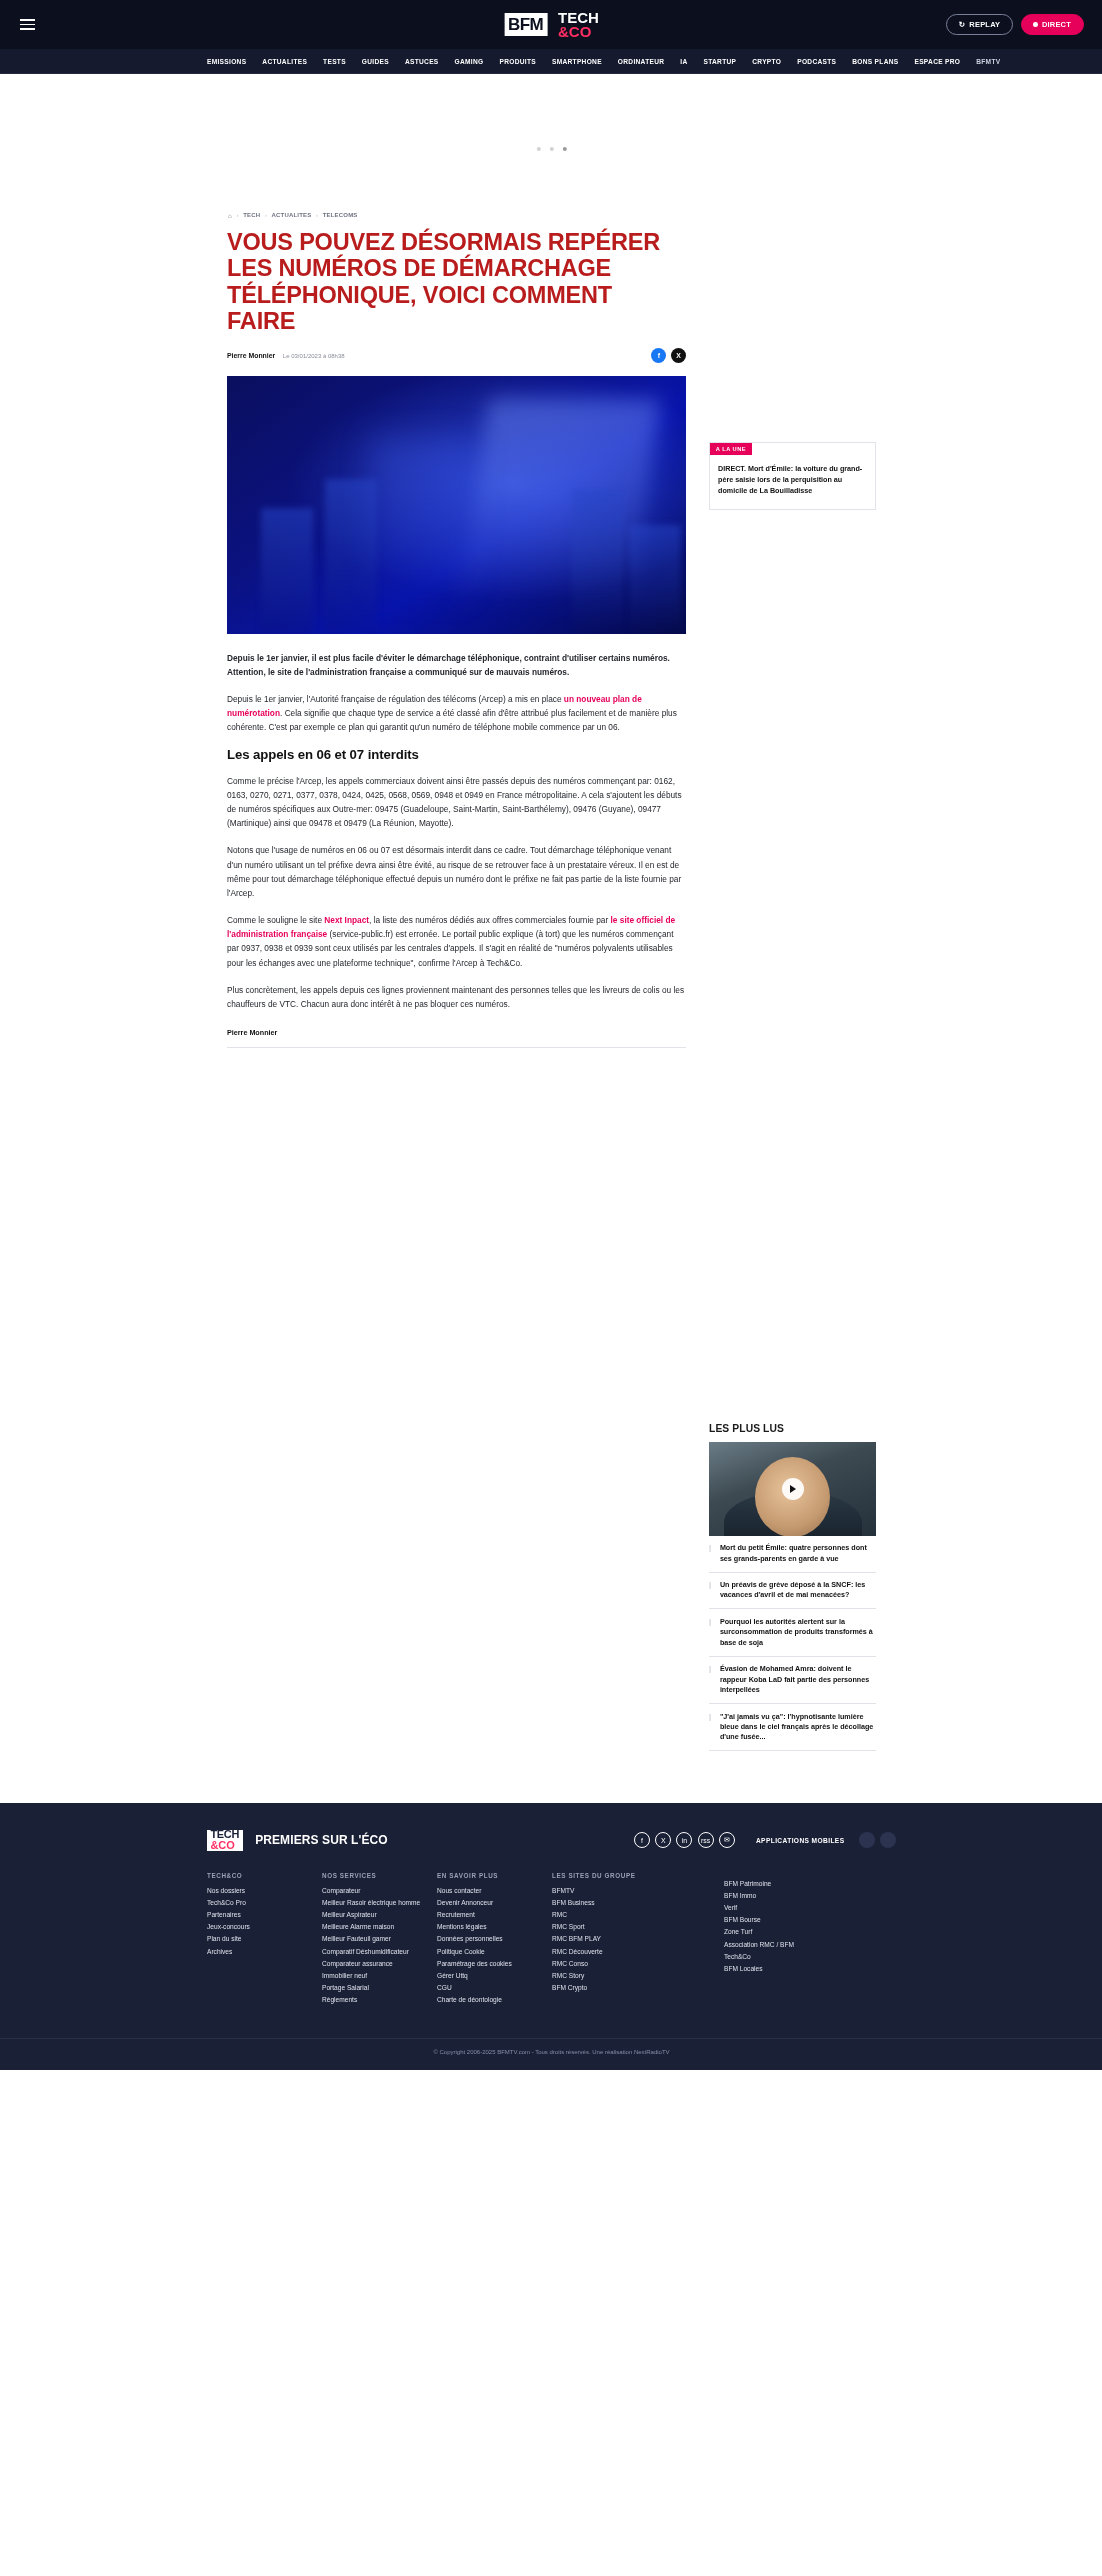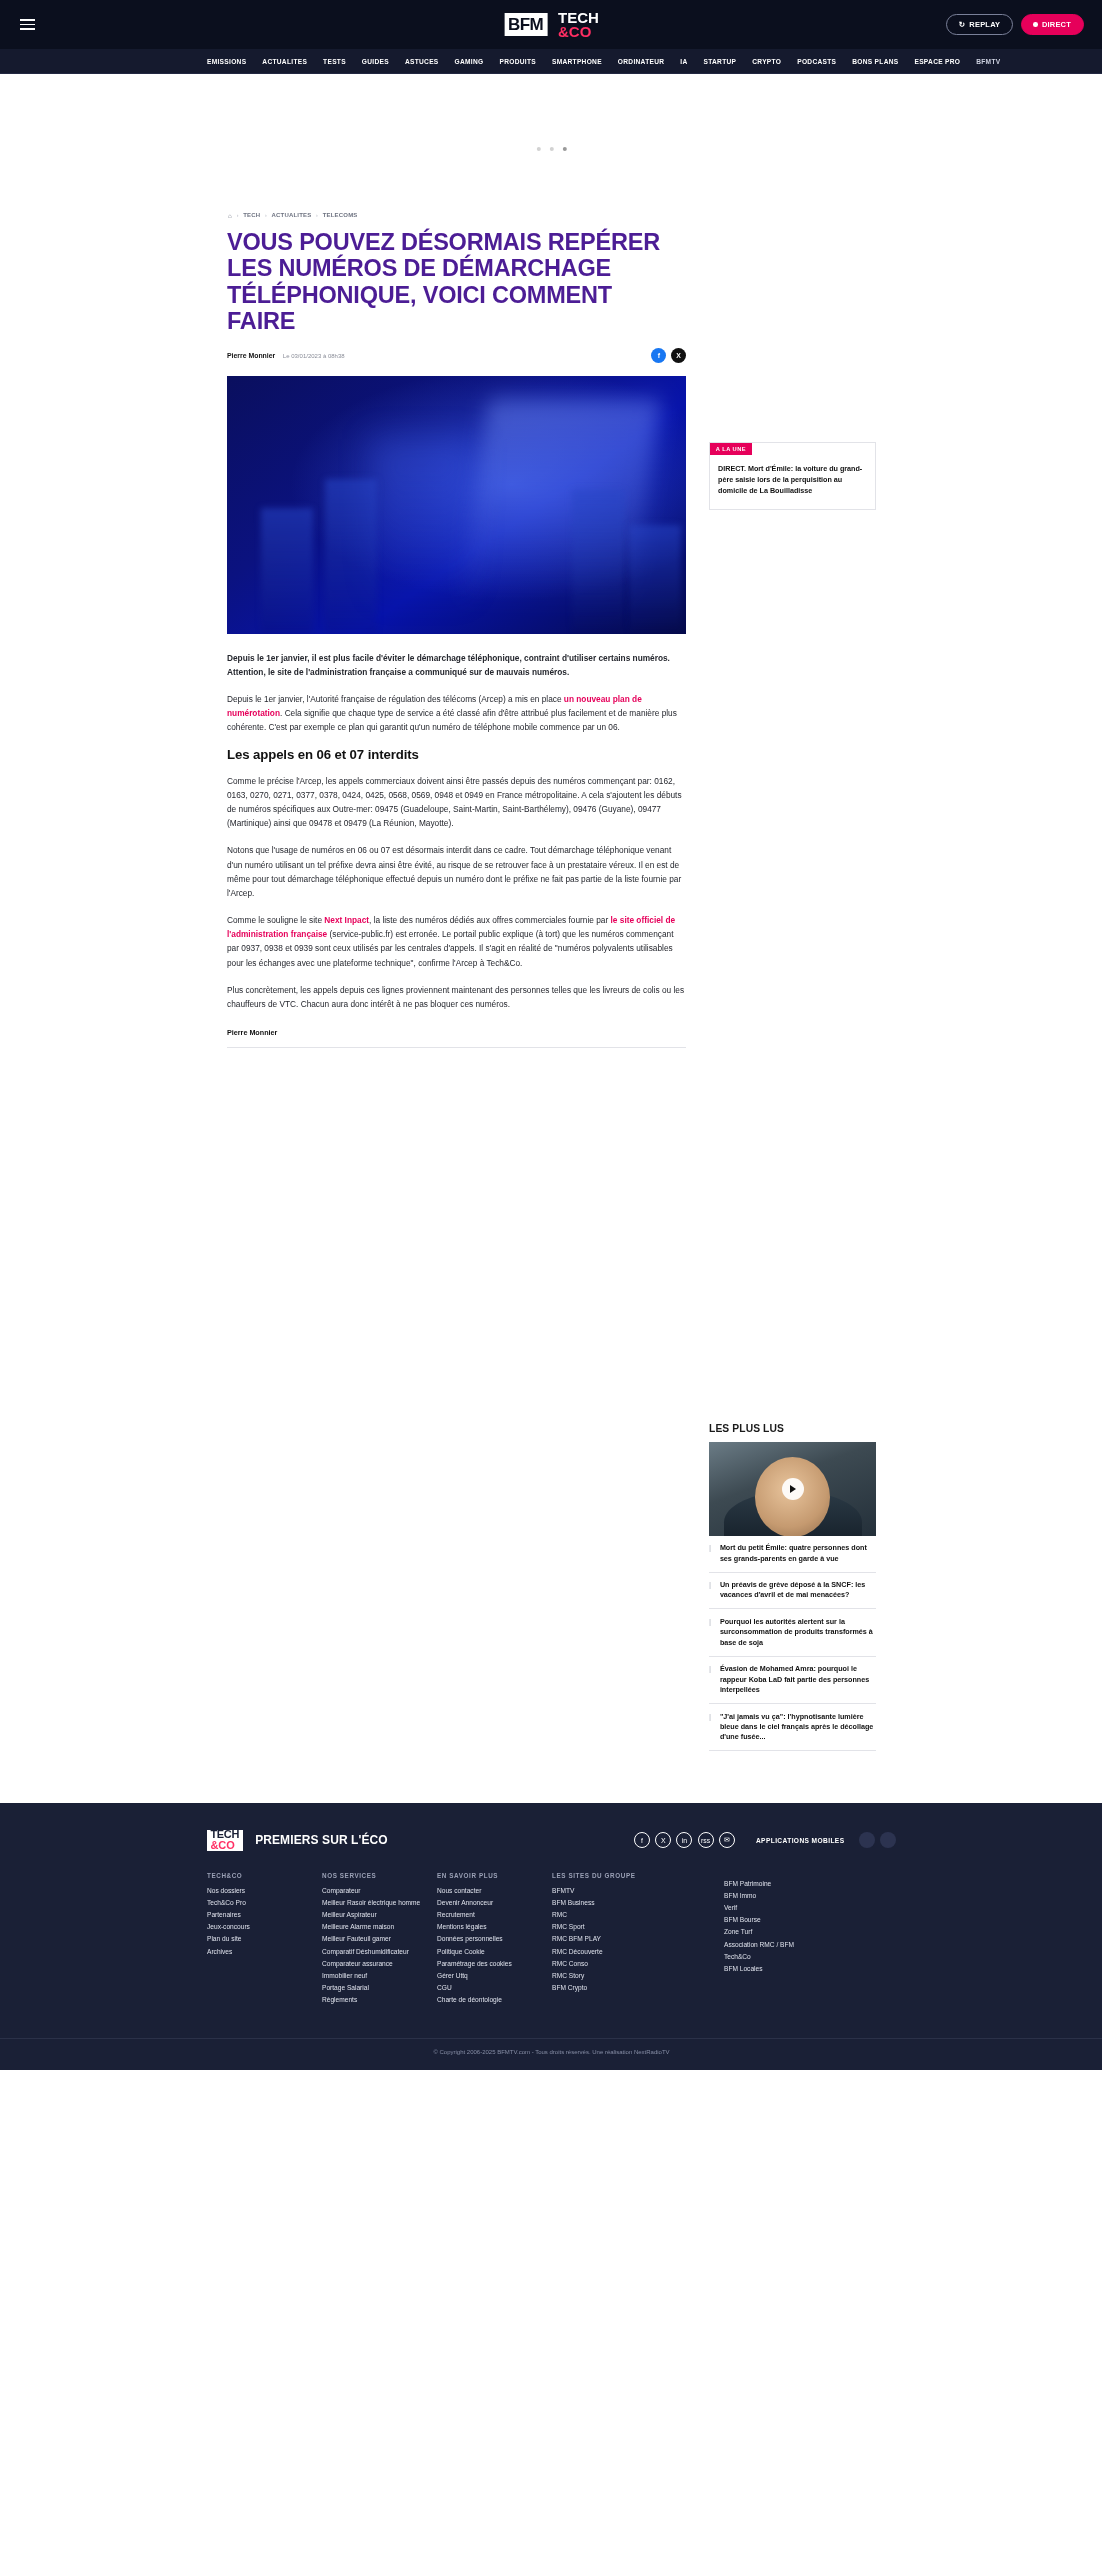--- a/index.html
+++ b/index.html
@@ -72,21 +72,21 @@
   .col-side { width: 167px; padding-top: 230px; }
 
   
   .breadcrumb { display: flex; align-items: center; gap: 4.6px; font-size: 6px; color: #6d7280; margin: 0 0 10.3px 1.1px; letter-spacing: 0.2px; }
   .breadcrumb .home { font-size: 6.3px; color:#6d7280; }
   .breadcrumb .sep { color: #b5b8c2; font-size: 5.2px; }
   .breadcrumb a { color: #6d7280; text-decoration: none; font-weight: bold; }
 
   h1.headline {
     font-size: 23.5px; line-height: 1.12; font-weight: bold; letter-spacing: -0.2px;
-    text-transform: uppercase; margin-bottom: 13.8px; color: #4c1d95;
+    text-transform: uppercase; margin-bottom: 13.8px; color: #b91c1c;
     font-family: "Liberation Sans", sans-serif;
   }
 
   .byline-row { display: flex; align-items: center; margin-bottom: 12.6px; }
   .byline { font-size: 6.9px; font-weight: bold; color: #111; }
   .byline .date { font-weight: normal; color: #8a8d98; font-size: 6px; margin-left: 5.7px; }
   .share { margin-left: auto; display: flex; gap: 4.6px; }
   .share .sbtn {
     width: 15px; height: 15px; border-radius: 50%; display: flex; align-items: center;
     justify-content: center; color: #fff; font-size: 6.9px; font-weight: bold; cursor: pointer;
@@ -338,21 +338,21 @@
       <div class="mostread-item">
         <span class="num">|</span>
         <span>Un préavis de grève déposé à la SNCF: les vacances d'avril et de mai menacées?</span>
       </div>
       <div class="mostread-item">
         <span class="num">|</span>
         <span>Pourquoi les autorités alertent sur la surconsommation de produits transformés à base de soja</span>
       </div>
       <div class="mostread-item">
         <span class="num">|</span>
-        <span>Évasion de Mohamed Amra: pourquoi le rappeur Koba LaD fait partie des personnes interpellées</span>
+        <span>Évasion de Mohamed Amra: doivent le rappeur Koba LaD fait partie des personnes interpellées</span>
       </div>
       <div class="mostread-item">
         <span class="num">|</span>
         <span>"J'ai jamais vu ça": l'hypnotisante lumière bleue dans le ciel français après le décollage d'une fusée...</span>
       </div>
     </div>
   </div>
 </div>
 
 <footer>

